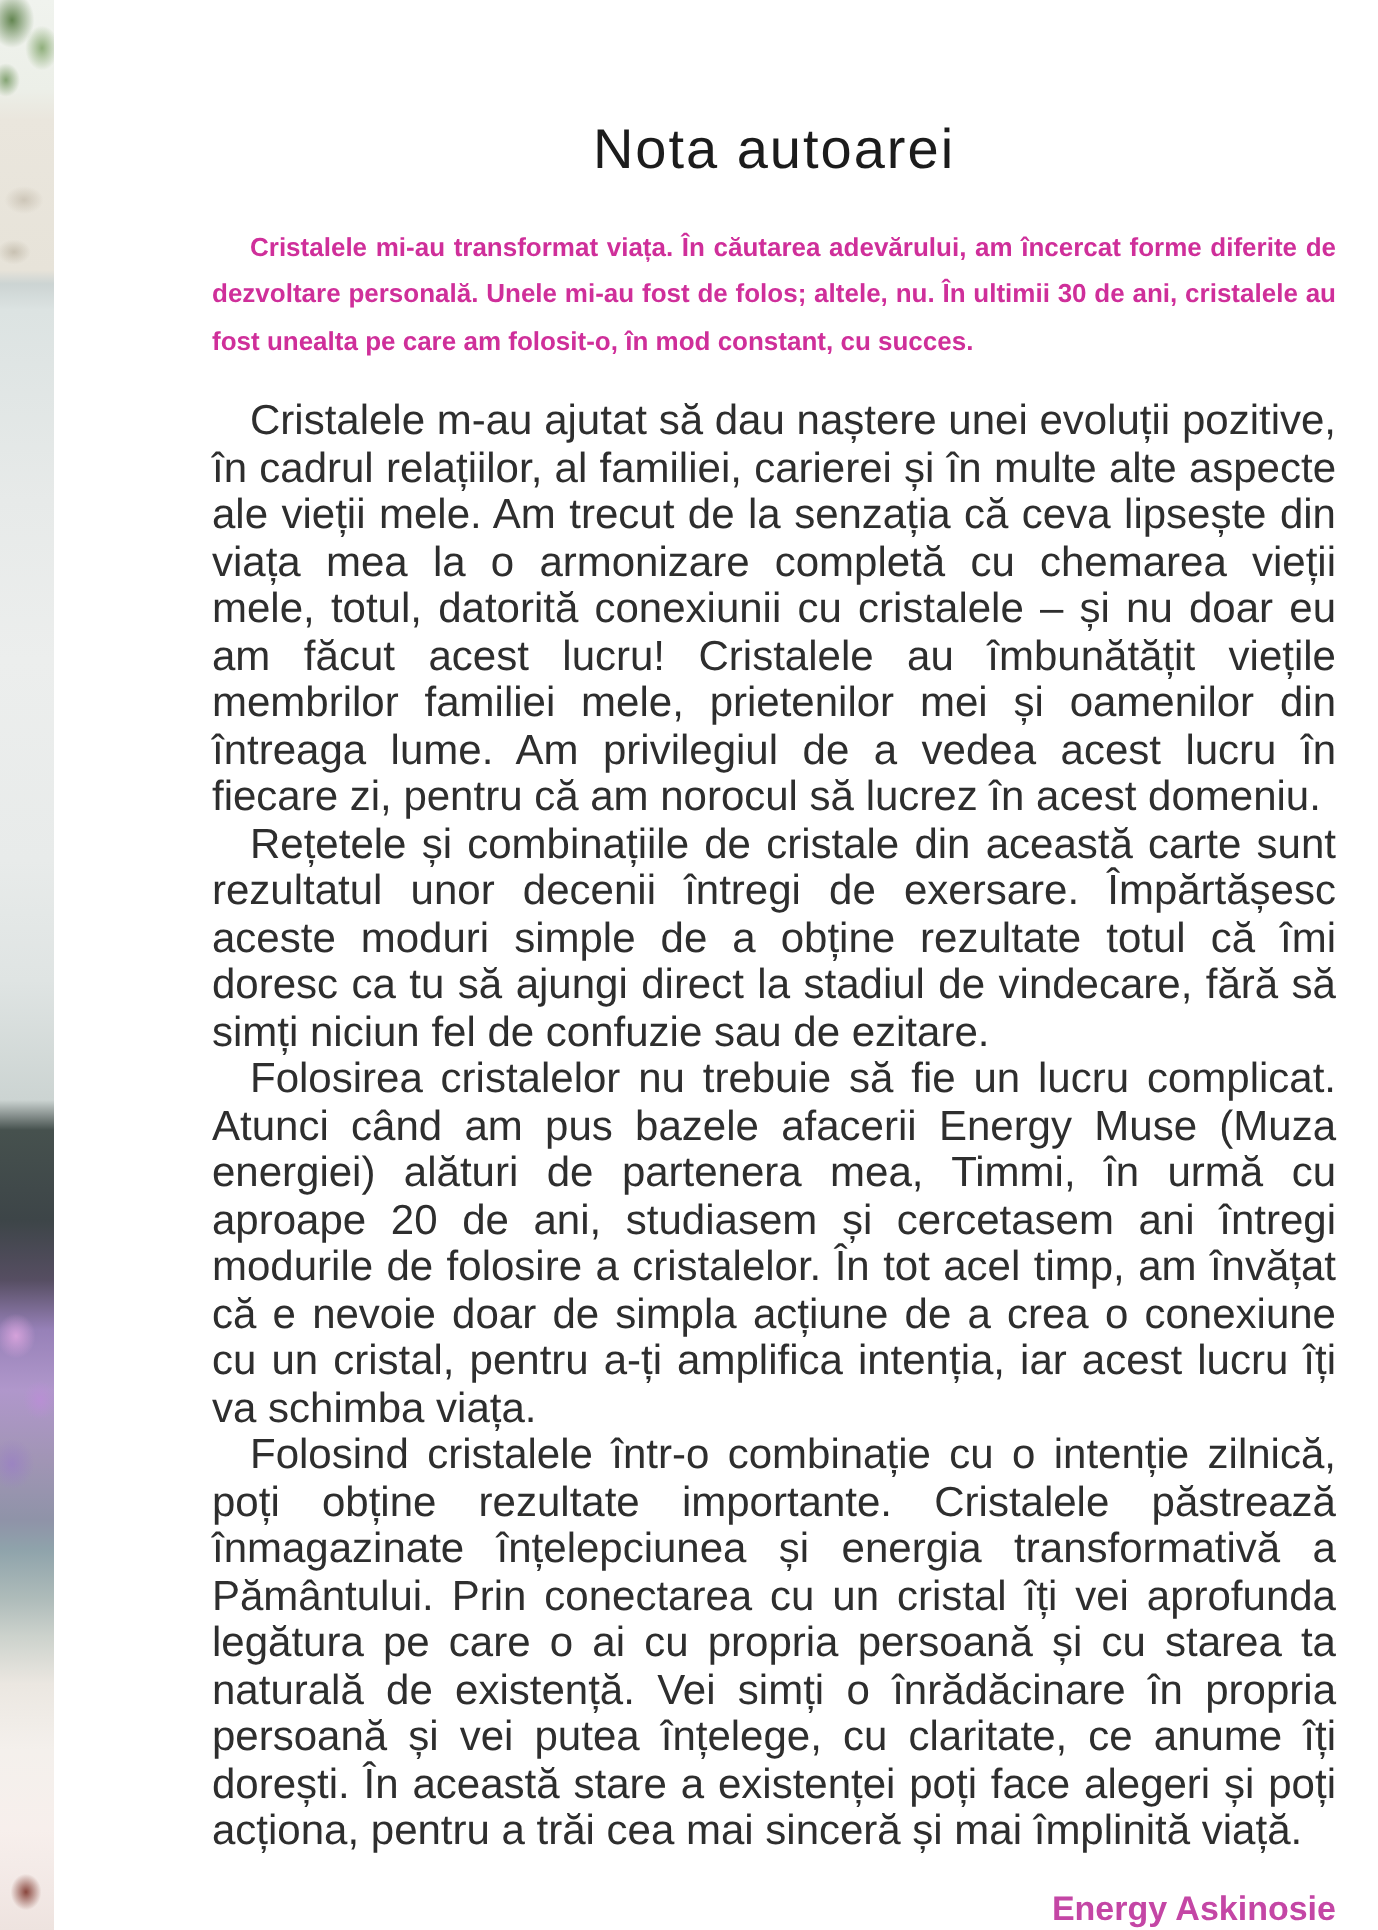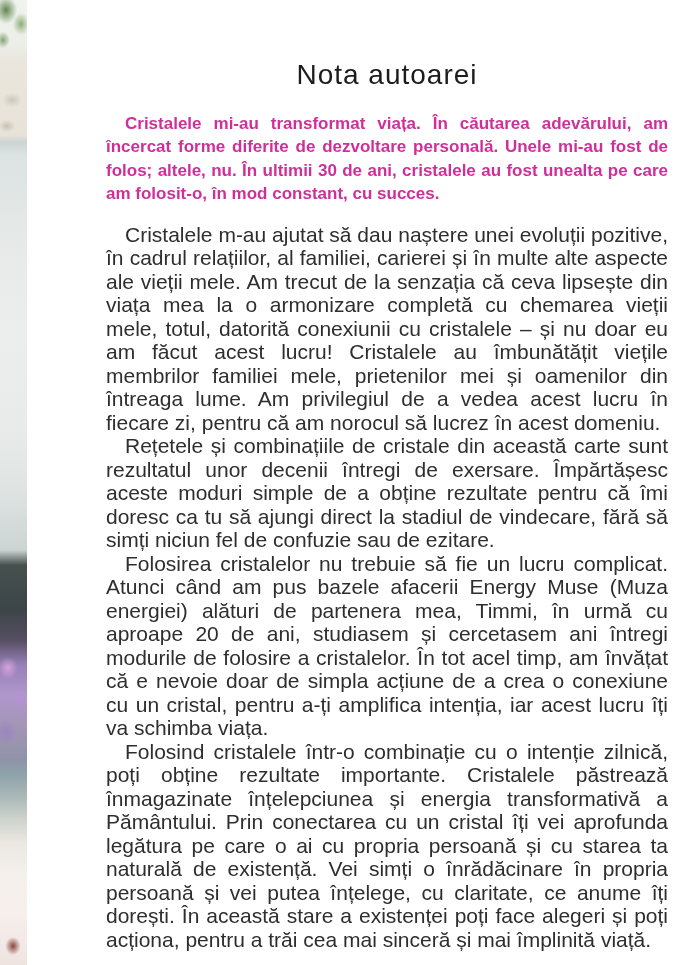--- a/index.html
+++ b/index.html
@@ -56,21 +56,21 @@
     text-align: center;
     font-size: 28px;
     line-height: 1.1;
     font-weight: 300;
     letter-spacing: 1px;
     color: #1c1c1c;
   }
 
   p.intro {
     margin: 21px 0 0 0;
-    font-size: 17px;
+    font-size: 13px;
     line-height: 23.5px;
     font-weight: bold;
     text-align: justify;
     text-indent: 19px;
     color: var(--accent-pink, #cf2f9a);
   }
 
   p.body-par {
     margin: 0;
     font-size: 21px;
@@ -107,21 +107,21 @@
   <div class="photo-strip"></div>
 
   <main class="content">
 
     <h1 class="title">Nota autoarei</h1>
 
     <p class="intro">Cristalele mi-au transformat viața. În căutarea adevărului, am încercat forme diferite de dezvoltare personală. Unele mi-au fost de folos; altele, nu. În ultimii 30 de ani, cristalele au fost unealta pe care am folosit-o, în mod constant, cu succes.</p>
 
     <p class="body-par first">Cristalele m-au ajutat să dau naștere unei evoluții pozitive, în cadrul relațiilor, al familiei, carierei și în multe alte aspecte ale vieții mele. Am trecut de la senzația că ceva lipsește din viața mea la o armonizare completă cu chemarea vieții mele, totul, datorită conexiunii cu cristalele – și nu doar eu am făcut acest lucru! Cristalele au îmbunătățit viețile membrilor familiei mele, prietenilor mei și oamenilor din întreaga lume. Am privilegiul de a vedea acest lucru în fiecare zi, pentru că am norocul să lucrez în acest domeniu.</p>
 
-    <p class="body-par">Rețetele și combinațiile de cristale din această carte sunt rezultatul unor decenii întregi de exersare. Împărtășesc aceste moduri simple de a obține rezultate pentru că îmi doresc ca tu să ajungi direct la stadiul de vindecare, fără să simți niciun fel de confuzie sau de ezitare.</p>
+    <p class="body-par">Rețetele și combinațiile de cristale din această carte sunt rezultatul unor decenii întregi de exersare. Împărtășesc aceste moduri simple de a obține rezultate totul că îmi doresc ca tu să ajungi direct la stadiul de vindecare, fără să simți niciun fel de confuzie sau de ezitare.</p>
 
     <p class="body-par">Folosirea cristalelor nu trebuie să fie un lucru complicat. Atunci când am pus bazele afacerii Energy Muse (Muza energiei) alături de partenera mea, Timmi, în urmă cu aproape 20 de ani, studiasem și cercetasem ani întregi modurile de folosire a cristalelor. În tot acel timp, am învățat că e nevoie doar de simpla acțiune de a crea o conexiune cu un cristal, pentru a-ți amplifica intenția, iar acest lucru îți va schimba viața.</p>
 
     <p class="body-par">Folosind cristalele într-o combinație cu o intenție zilnică, poți obține rezultate importante. Cristalele păstrează înmagazinate înțelepciunea și energia transformativă a Pământului. Prin conectarea cu un cristal îți vei aprofunda legătura pe care o ai cu propria persoană și cu starea ta naturală de existență. Vei simți o înrădăcinare în propria persoană și vei putea înțelege, cu claritate, ce anume îți dorești. În această stare a existenței poți face alegeri și poți acționa, pentru a trăi cea mai sinceră și mai împlinită viață.</p>
 
     <p class="signature">Energy Askinosie</p>
 
     <p class="running-footer">
       <span class="book-title">Crystal365</span><span class="page-number">1</span>
     </p>

